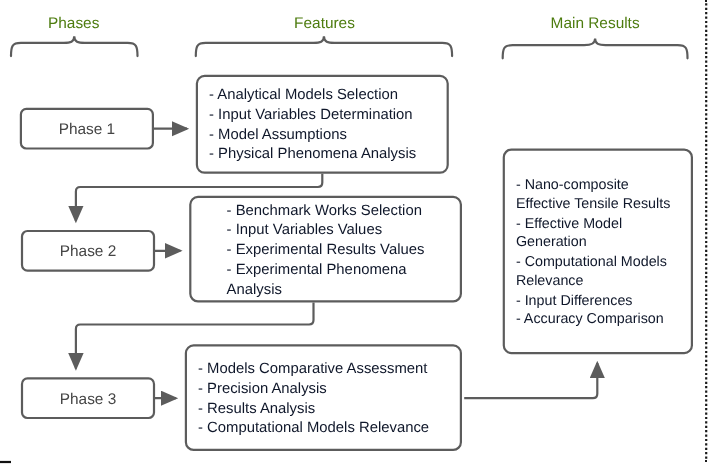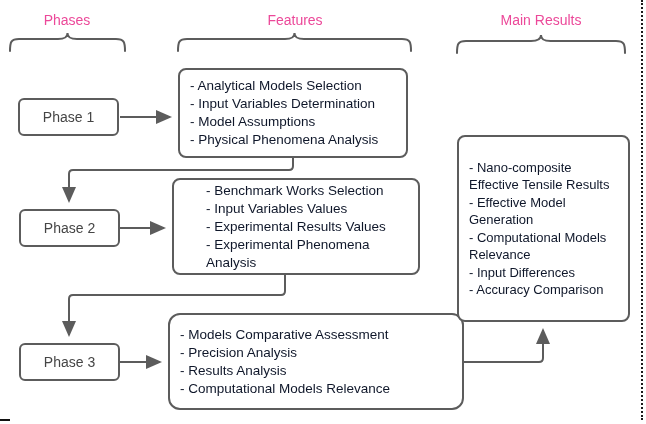--- a/index.html
+++ b/index.html
@@ -8,32 +8,32 @@
     width: 646px;
     height: 424px;
     background: #ffffff;
     font-family: "Liberation Sans", sans-serif;
     overflow: hidden;
   }
   .col-label {
     position: absolute;
     transform: translateX(-50%);
     font-size: 14px;
-    color: #ec4899;
+    color: #4d7c0f;
     white-space: nowrap;
   }
   .connector-layer {
     position: absolute;
     left: 0; top: 0;
     width: 646px; height: 424px;
     pointer-events: none;
   }
   .phase-box {
     position: absolute;
-    width: 101px;
+    width: 122px;
     height: 38px;
     border: 2px solid #5c5c5c;
     border-radius: 6px;
     background: #ffffff;
     display: flex;
     align-items: center;
     justify-content: center;
     font-size: 14px;
     color: #454545;
     box-sizing: border-box;
@@ -127,21 +127,21 @@
     <div class="feature-item">- Physical Phenomena Analysis</div>
   </div>
 
   <div class="feature-box" style="left:172px; top:178px; width:248px; height:97px;padding-left:32px;">
     <div class="feature-item">- Benchmark Works Selection</div>
     <div class="feature-item">- Input Variables Values</div>
     <div class="feature-item">- Experimental Results Values</div>
     <div class="feature-item">- Experimental Phenomena Analysis</div>
   </div>
 
-  <div class="feature-box" style="left:168px; top:313px; width:296px; height:97px;border-radius:12px;">
+  <div class="feature-box" style="left:168px; top:313px; width:252px; height:97px;">
     <div class="feature-item">- Models Comparative Assessment</div>
     <div class="feature-item">- Precision Analysis</div>
     <div class="feature-item">- Results Analysis</div>
     <div class="feature-item">- Computational Models Relevance</div>
   </div>
 
   <div class="results-box">
     <div class="result-item">- Nano-composite Effective Tensile Results</div>
     <div class="result-item">- Effective Model Generation</div>
     <div class="result-item">- Computational Models Relevance</div>

